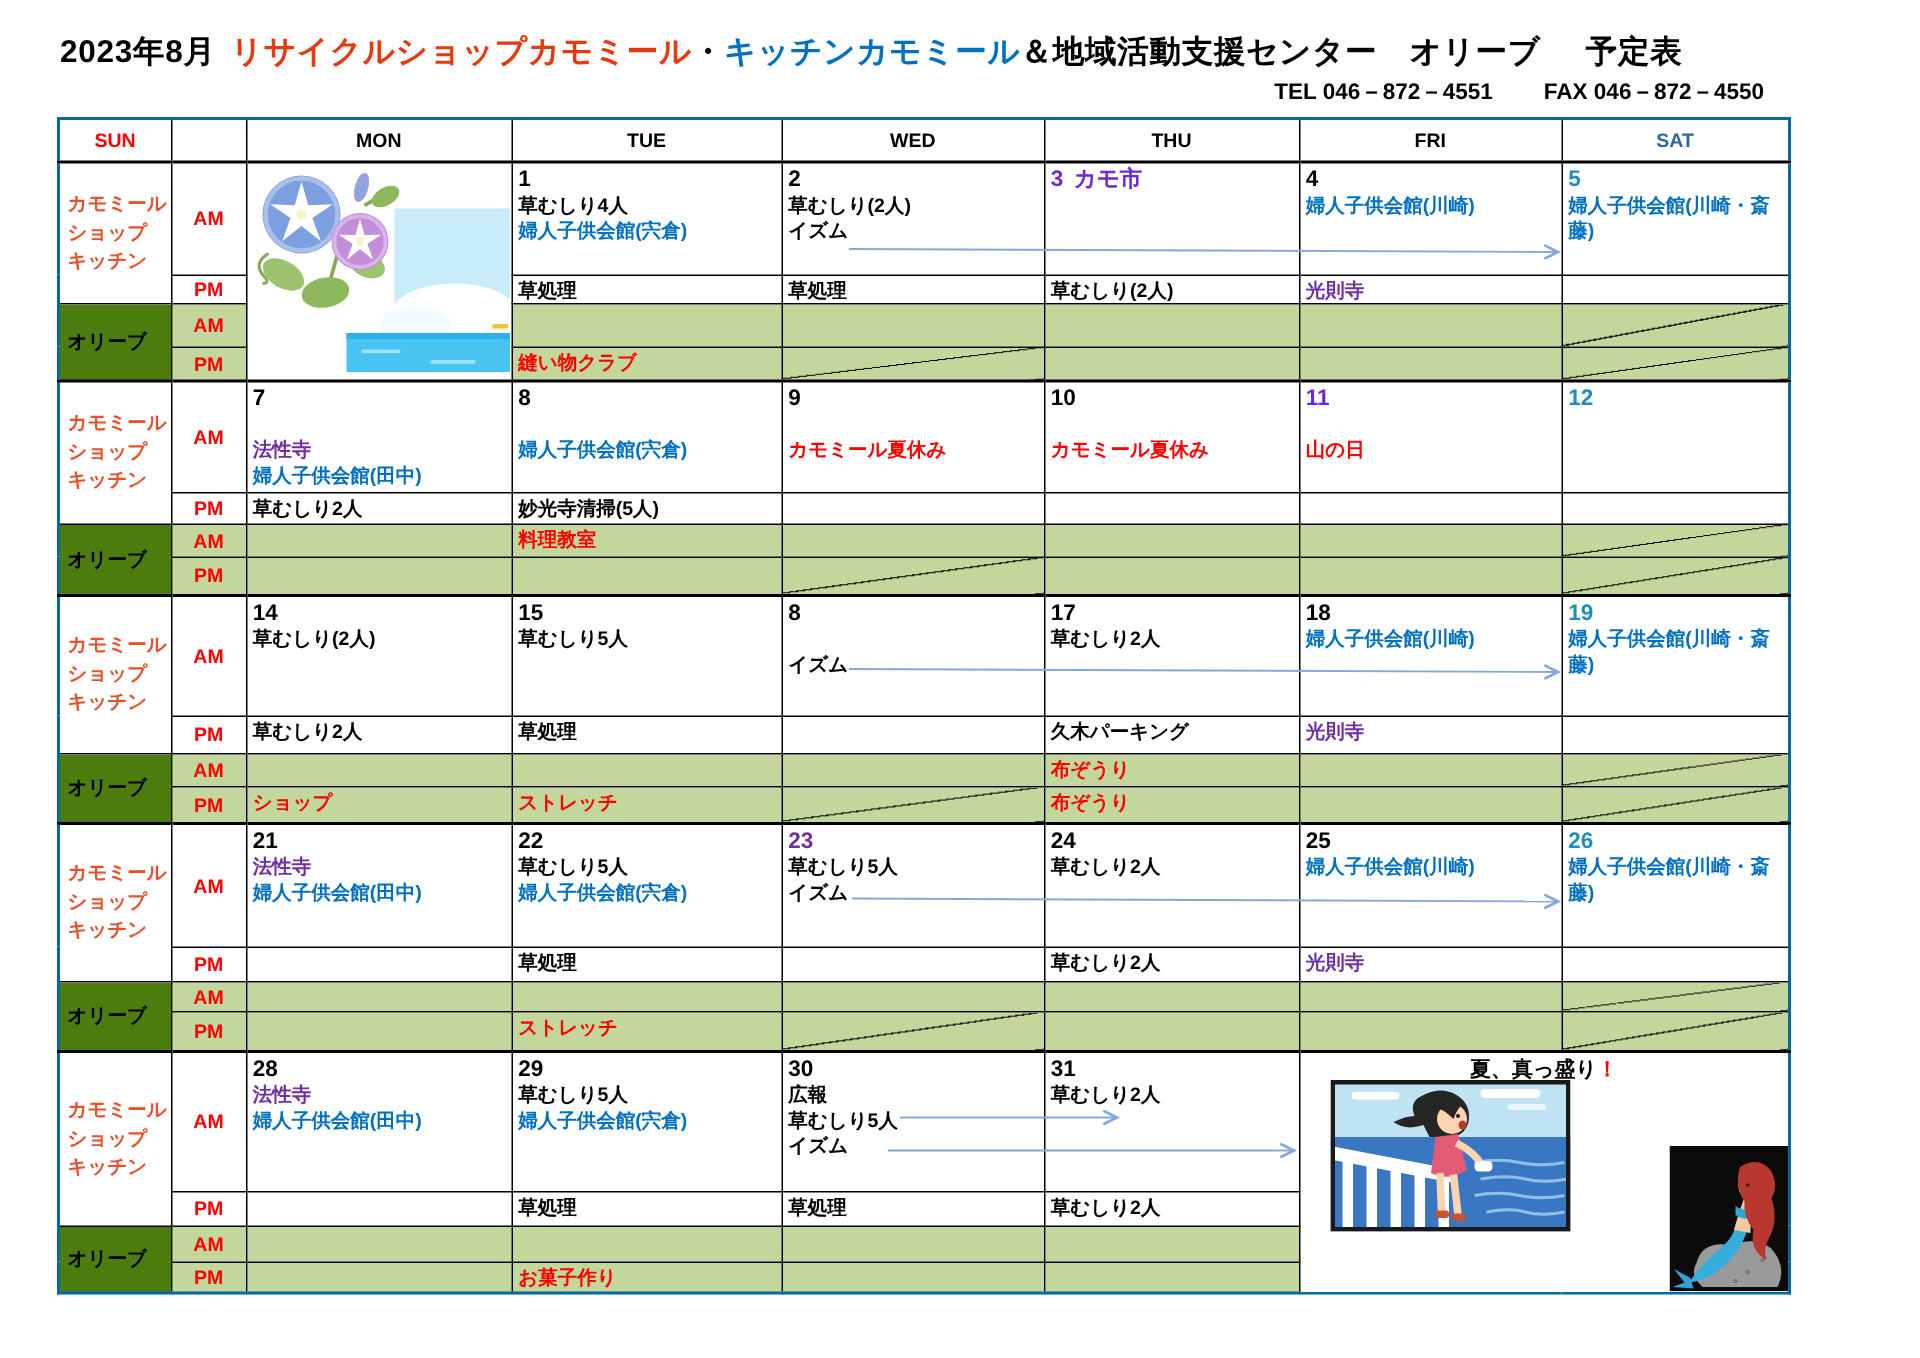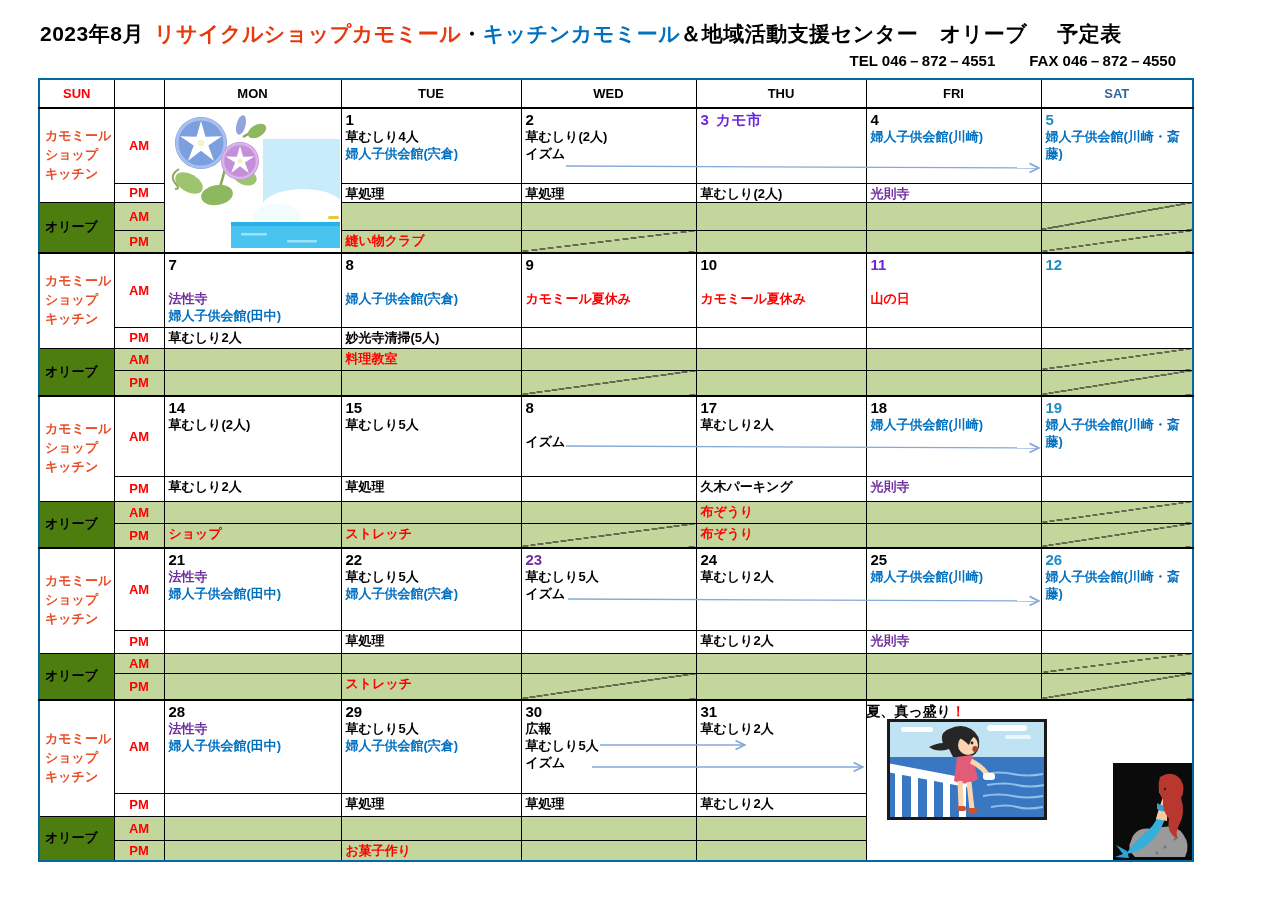--- a/index.html
+++ b/index.html
@@ -27,21 +27,21 @@
   .olive{background-color:#C3D69B;}
   .diag{background-image:linear-gradient(to bottom right,transparent 49.2%,#000 49.2%,#000 50.9%,transparent 50.9%);}
   .daynum{font-size:15px;line-height:17px;padding:2px 2px 0 4px;}
   .daynum .sfx{margin-left:7px;}
   .n-k{color:#000;} .n-r{color:#6d28d9;} .n-s{color:#1E8BC3;} .n-p{color:#7030A0;}
   .line{font-size:13px;line-height:17px;padding:0 2px 0 4px;}
   .c-k{color:#000;} .c-r{color:#FF0000;} .c-b{color:#0070C0;} .c-p{color:#7030A0;}
   .pmline{font-size:13px;line-height:16px;padding:2px 2px 0 4px;}
   .img-cell{background:#fff;}
   .summer-cell{background:#fff;position:relative;}
-  .summer-note{font-size:14px;padding-top:2px;}
+  .summer-note{text-align:center;font-size:14px;padding-top:2px;}
   .summer-note .exc{color:#FF0000;}
   .girl-img{position:absolute;left:20px;top:18px;}
   .mermaid-img{position:absolute;left:246px;top:62px;}
   .footnote{position:absolute;left:855px;top:860px;font-size:13px;}
   .overlay{position:absolute;left:0;top:0;pointer-events:none;}
 </style>
 </head>
 <body>
 
 <div class="page">

